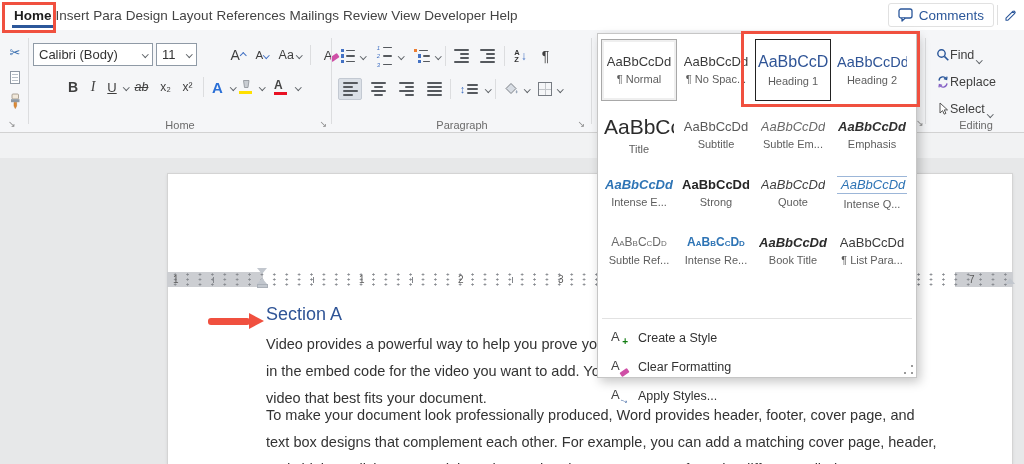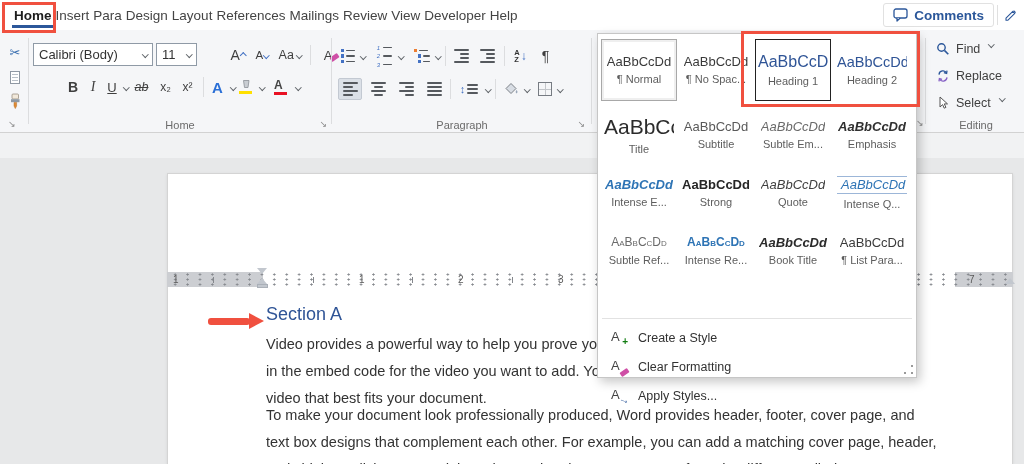--- a/index.html
+++ b/index.html
@@ -7,21 +7,21 @@
   #app{position:relative;width:1024px;height:464px;background:#e7e8e9;overflow:hidden}
 
   
   .tabbar{position:absolute;left:0;top:0;width:1024px;height:30px;background:#fff;z-index:4}
   .tabs{position:absolute;left:12px;top:0;height:30px;display:flex;align-items:center}
   .tab{font-size:13.5px;color:#444;white-space:nowrap;cursor:default;position:relative;padding:6px 2px}
   .tab.active{color:#1d1d1d;font-weight:700}
   .tab.active::after{content:"";position:absolute;left:0;right:0;bottom:1px;height:3px;background:#2b579a}
   .comments-btn{position:absolute;right:30px;top:3px;height:24px;display:flex;align-items:center;gap:6px;
     border:1px solid #e1e1e1;border-radius:3px;padding:0 9px;background:#fff}
-  .comments-btn span{font-size:13.5px;font-weight:700;color:#2b579a}
+  .comments-btn span{font-size:13.5px;font-weight:400;color:#2b579a}
   .tb-sep{position:absolute;right:26px;top:5px;width:1px;height:20px;background:#e0e0e0}
   .pencil-btn{position:absolute;right:4px;top:4px;width:20px;height:22px;display:flex;align-items:center;justify-content:center}
 
   
   .ribbon{position:absolute;left:0;top:30px;width:1024px;height:103px;background:#f5f6f8;border-bottom:1px solid #d2d2d2;z-index:1}
   .gdiv{position:absolute;top:8px;height:86px;width:1px;background:#dcdddf}
   .grp-label{position:absolute;bottom:2px;font-size:11px;color:#6b6b6b;text-align:center;width:100px}
   .lch{position:absolute;font-size:9px;color:#8a8a8a;line-height:9px}
   .rbtn{display:inline-flex;align-items:center;justify-content:center;color:#3f3f3f;cursor:default}
   .cv{display:inline-block;width:4.5px;height:4.5px;border-right:1.2px solid #5f6368;border-bottom:1.2px solid #5f6368;transform:rotate(45deg);margin-left:3px;vertical-align:2.5px}
@@ -44,21 +44,21 @@
   .lines-ic i{display:block;height:1.6px;background:#55595e;border-radius:1px}
   .list-ic{display:flex;flex-direction:column;gap:2.5px}
   .list-ic .lr{display:flex;align-items:center;gap:2.5px}
   .sqb{width:3.2px;height:3.2px;background:#4472c4}
   .sqo{width:3.2px;height:3.2px;background:#ed7d31}
   .lln{width:9px;height:1.6px;background:#55595e;border-radius:1px}
   .numd{font-size:6px;color:#4472c4;width:4px;line-height:1}
   .pressed{background:#dbe0e7;border:1px solid #c3c9d2;border-radius:2px}
 
   .edgrp{position:absolute;left:928px;top:0;width:96px;height:103px}
-  .edrow{position:absolute;left:8px;height:20px;display:flex;align-items:flex-start;gap:6px;font-size:12.5px;color:#404040}
+  .edrow{position:absolute;left:8px;height:20px;display:flex;align-items:flex-end;font-size:12.5px;color:#404040}
 
   
   .rstrip{position:absolute;left:0;top:133px;width:1024px;height:25px;background:#f1f2f3;z-index:1}
   .ruler{position:absolute;left:167px;top:139px;width:846px;height:15px;background:#fff}
   .rband{position:absolute;top:0;height:15px;background:#ccced2}
   .rdots{position:absolute;left:0;top:0;width:100%;height:100%;
      background:radial-gradient(circle,#84878c 0.9px,transparent 1.2px);background-size:12.4px 5px;background-position:2px 5px}
   .rnum{position:absolute;top:1.5px;font-size:10px;color:#5a5a5a}
   .rtick{position:absolute;top:5px;width:1px;height:6px;background:#84878c}
   .tri-dn{position:absolute;width:0;height:0;border-left:5.5px solid transparent;border-right:5.5px solid transparent;border-top:6px solid #c2c7ce}

